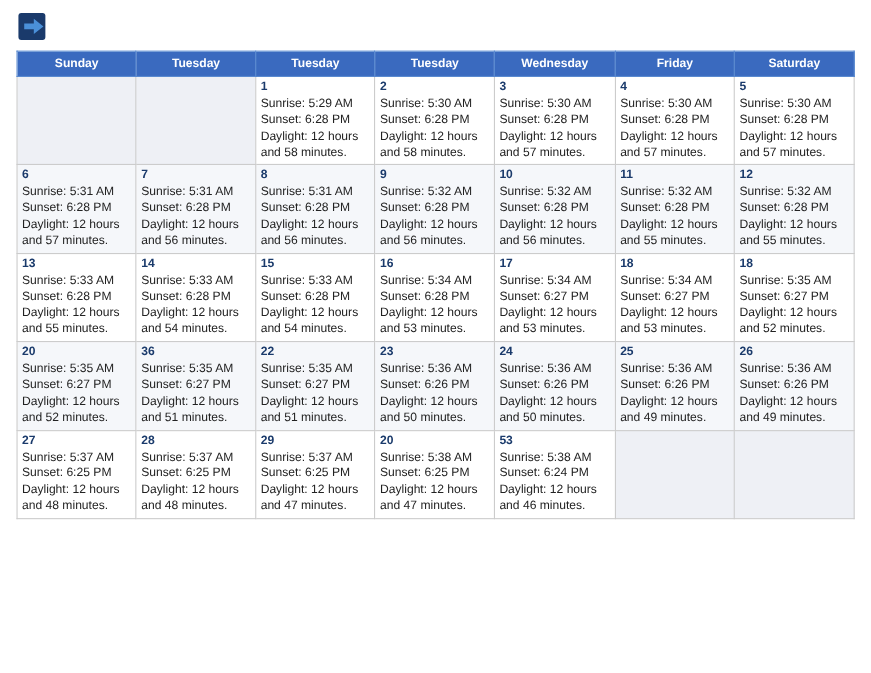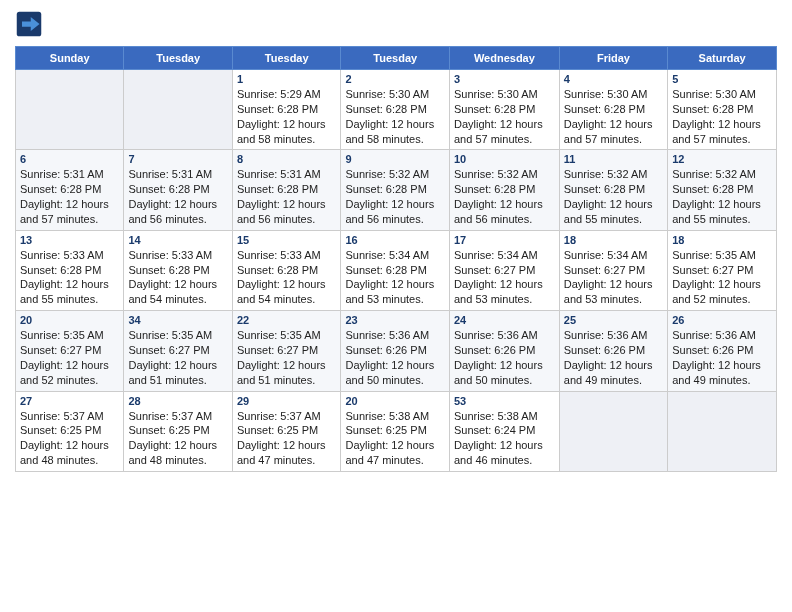--- a/index.html
+++ b/index.html
@@ -211,21 +211,21 @@
             <div class="day-number">18</div>
             <div class="day-info">Sunrise: 5:35 AM<br>Sunset: 6:27 PM<br>Daylight: 12 hours and 52 minutes.</div>
           </td>
         </tr>
         <tr>
           <td>
             <div class="day-number">20</div>
             <div class="day-info">Sunrise: 5:35 AM<br>Sunset: 6:27 PM<br>Daylight: 12 hours and 52 minutes.</div>
           </td>
           <td>
-            <div class="day-number">34</div>
+            <div class="day-number">36</div>
             <div class="day-info">Sunrise: 5:35 AM<br>Sunset: 6:27 PM<br>Daylight: 12 hours and 51 minutes.</div>
           </td>
           <td>
             <div class="day-number">22</div>
             <div class="day-info">Sunrise: 5:35 AM<br>Sunset: 6:27 PM<br>Daylight: 12 hours and 51 minutes.</div>
           </td>
           <td>
             <div class="day-number">23</div>
             <div class="day-info">Sunrise: 5:36 AM<br>Sunset: 6:26 PM<br>Daylight: 12 hours and 50 minutes.</div>
           </td>

